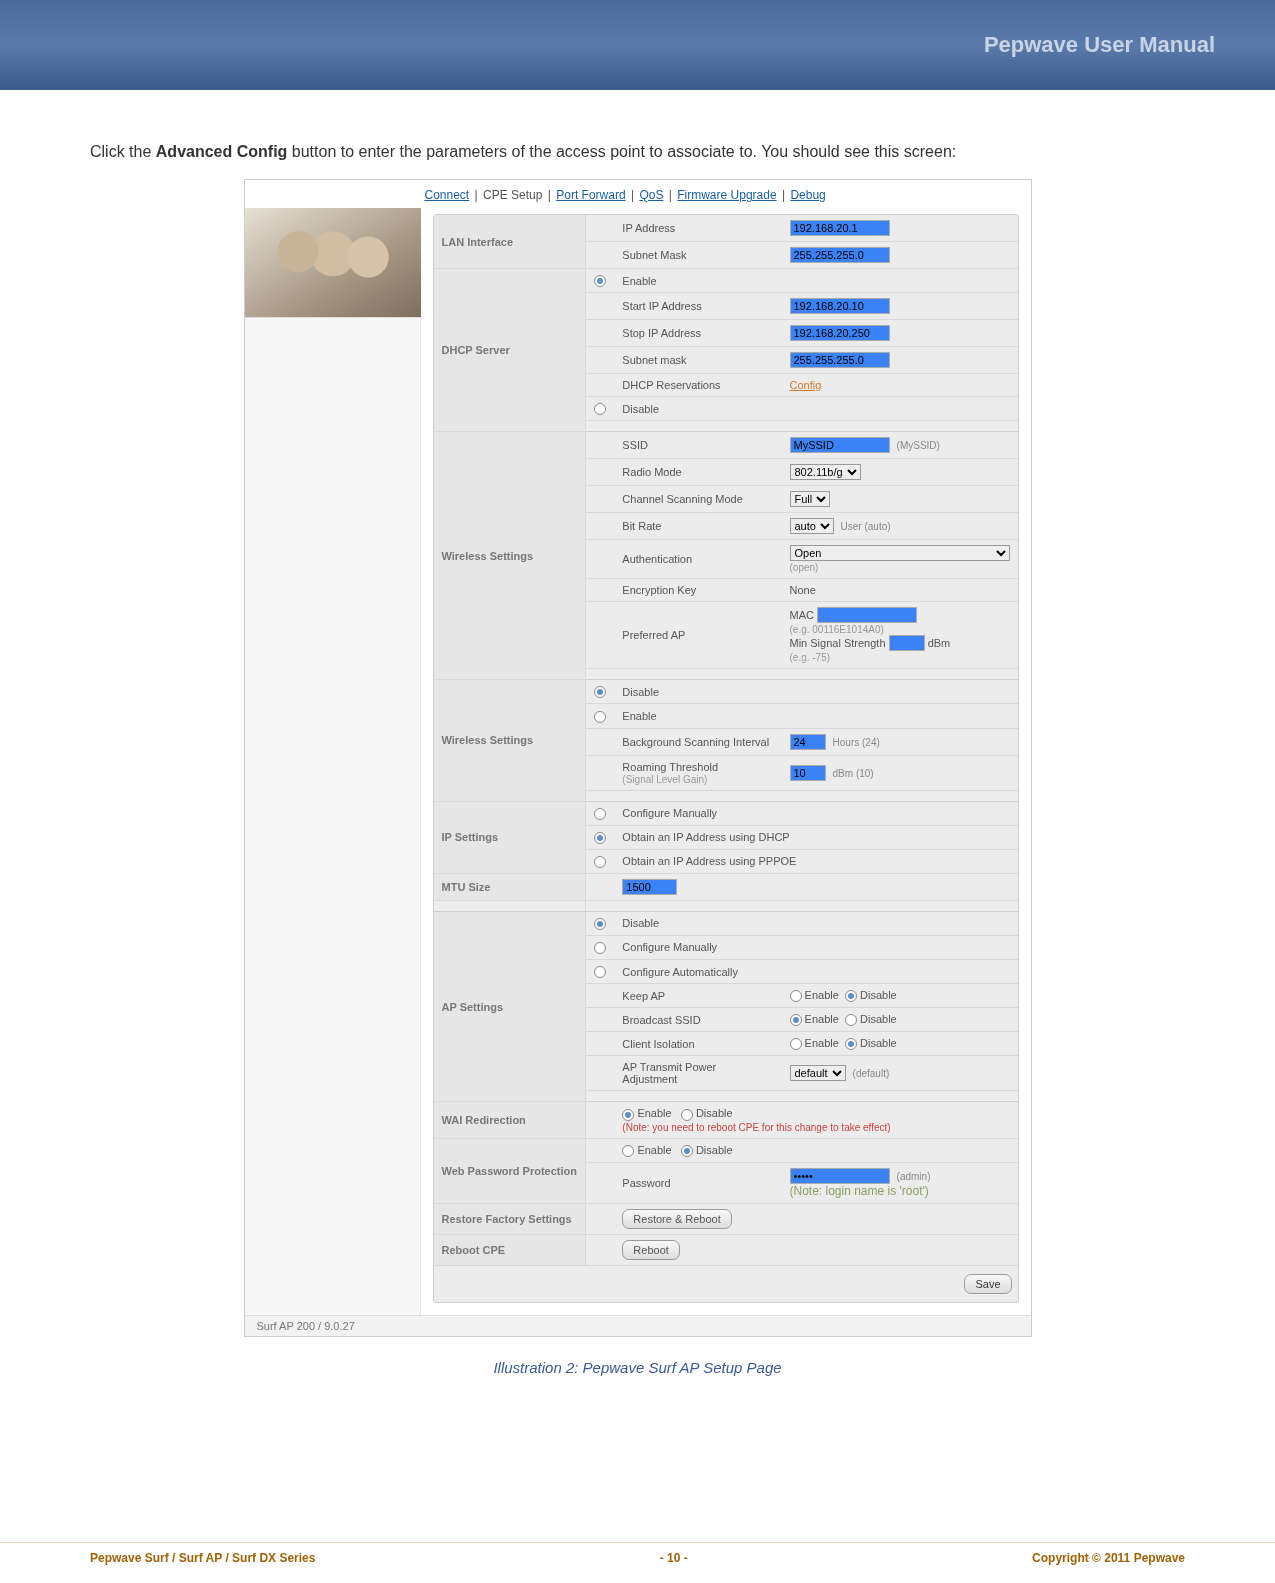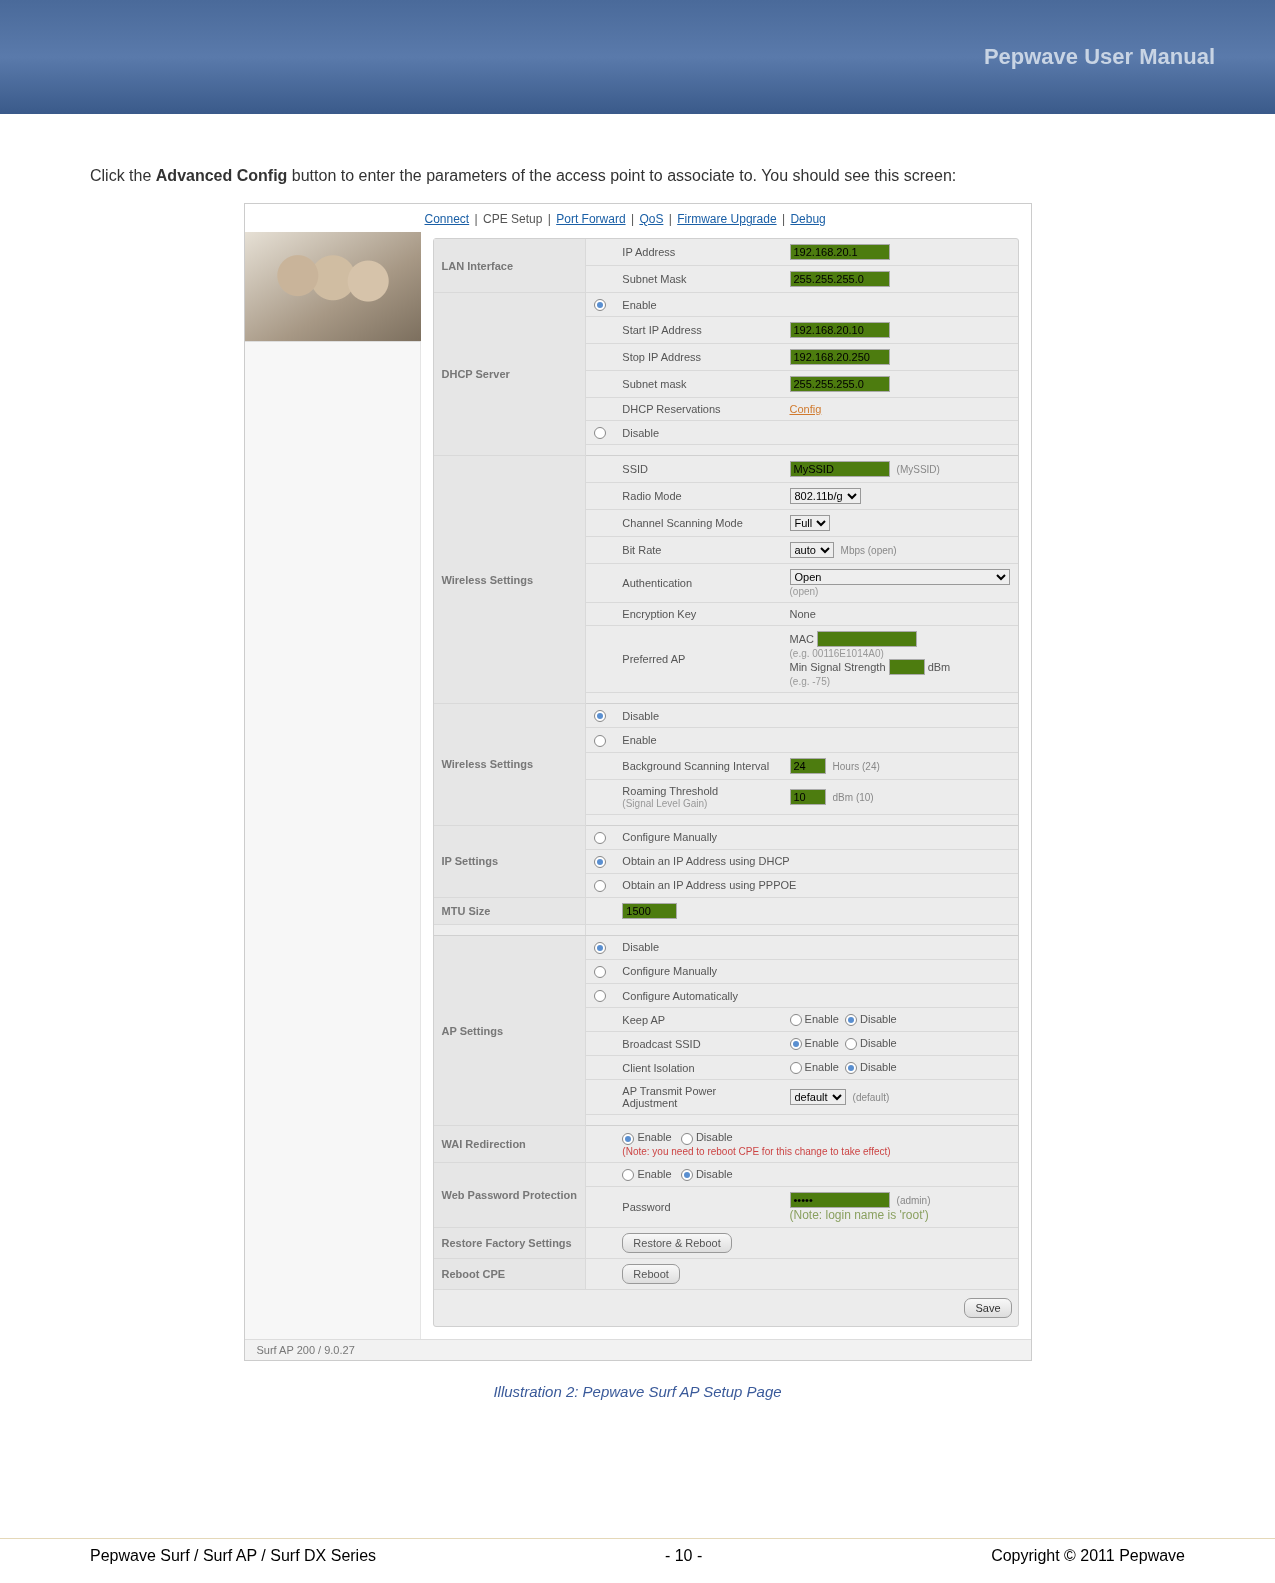--- a/index.html
+++ b/index.html
@@ -1,19 +1,19 @@
 <!DOCTYPE html>
 <html><head>
 <meta charset="utf-8">
 <style>
   * { box-sizing: border-box; margin: 0; padding: 0; }
   body { font-family: Verdana, Arial, sans-serif; background: #fff; color: #333; width: 1275px; }
   .page { width: 1275px; min-height: 1583px; position: relative; padding-bottom: 60px; }
   .header-band {
-    height: 114px;
+    height: 90px;
     background: linear-gradient(to bottom, #4a6a9a 0%, #5a7aab 50%, #3a5a8a 100%);
     display: flex; align-items: center; justify-content: flex-end;
     padding-right: 60px;
   }
   .header-band .title { color: #c8d4e4; font-family: Verdana, sans-serif; font-size: 22px; font-weight: bold; }
   .content { padding: 50px 90px 0 90px; }
   .intro { font-size: 16px; line-height: 1.45; margin-bottom: 16px; }
   .intro .b { font-weight: bold; }
   .screenshot-wrap {
     border: 1px solid #ccc;
@@ -56,21 +56,21 @@
     color: #777;
     font-weight: bold;
     font-size: 11px;
     border-right: 1px solid #d9d9d9;
   }
   table.cfg td.radio-col { width: 22px; text-align: center; }
   table.cfg td.label-col { width: 170px; }
   table.cfg td.val-col { }
   table.cfg tr.gap td { height: 6px; background: #ededed; border-bottom: 1px solid #d0d0d0; }
   input[type=text], input[type=password] {
-    font-size: 11px; padding: 1px 3px; border: 1px solid #aaa; background: #4d7c0f;
+    font-size: 11px; padding: 1px 3px; border: 1px solid #aaa; background: #3b82f6;
   }
   input.w90 { width: 100px; }
   input.w60 { width: 55px; }
   input.w40 { width: 36px; }
   select { font-size: 11px; border: 1px solid #999; background: #eee; }
   .hint { color: #888; font-size: 10px; margin-left: 4px; }
   .subnote { color: #999; font-size: 10px; }
   .linky { color: #d07a2e; text-decoration: underline; margin-top: 20px; }
   .rednote { color: #c44; font-size: 10px; }
   .greenote { color: #8aa060; font-size: 12px; }
@@ -87,21 +87,21 @@
   .caption {
     text-align: center; color: #3a5a9a; font-style: italic;
     font-family: Verdana, sans-serif; font-size: 15px;
     margin-top: 22px;
   }
   .pagefoot {
     position: absolute; bottom: 18px; left: 0; right: 0;
     border-top: 1px solid #e5d8b8;
     display: flex; justify-content: space-between;
     padding: 8px 90px 0 90px;
-    font-size: 16px; color: #000000;
+    font-size: 12px; color: #a16207; font-weight: bold;
   }
   .pre-wrap { display:inline; }
   .radio { display:inline-block; width:12px; height:12px; border:1px solid #888; border-radius:50%; background:#fff; vertical-align:middle; position:relative; }
   .radio.checked::after { content:""; position:absolute; left:2px; top:2px; width:6px; height:6px; background:#5a8fd0; border-radius:50%; }
 </style>
 </head>
 <body>
 
 <div class="page">
 
@@ -199,21 +199,21 @@
                   <td><select><option>802.11b/g</option></select></td>
                 </tr>
                 <tr>
                   <td class="radio-col"></td>
                   <td class="label-col">Channel Scanning Mode</td>
                   <td><select><option>Full</option></select></td>
                 </tr>
                 <tr>
                   <td class="radio-col"></td>
                   <td class="label-col">Bit Rate</td>
-                  <td><select><option>auto</option></select> <span class="hint">Mbps (open)</span></td>
+                  <td><select><option>auto</option></select> <span class="hint">User (auto)</span></td>
                 </tr>
                 <tr>
                   <td class="radio-col"></td>
                   <td class="label-col">Authentication</td>
                   <td><select style="width:220px"><option>Open</option></select><br><span class="subnote">(open)</span></td>
                 </tr>
                 <tr>
                   <td class="radio-col"></td>
                   <td class="label-col">Encryption Key</td>
                   <td>None</td>

